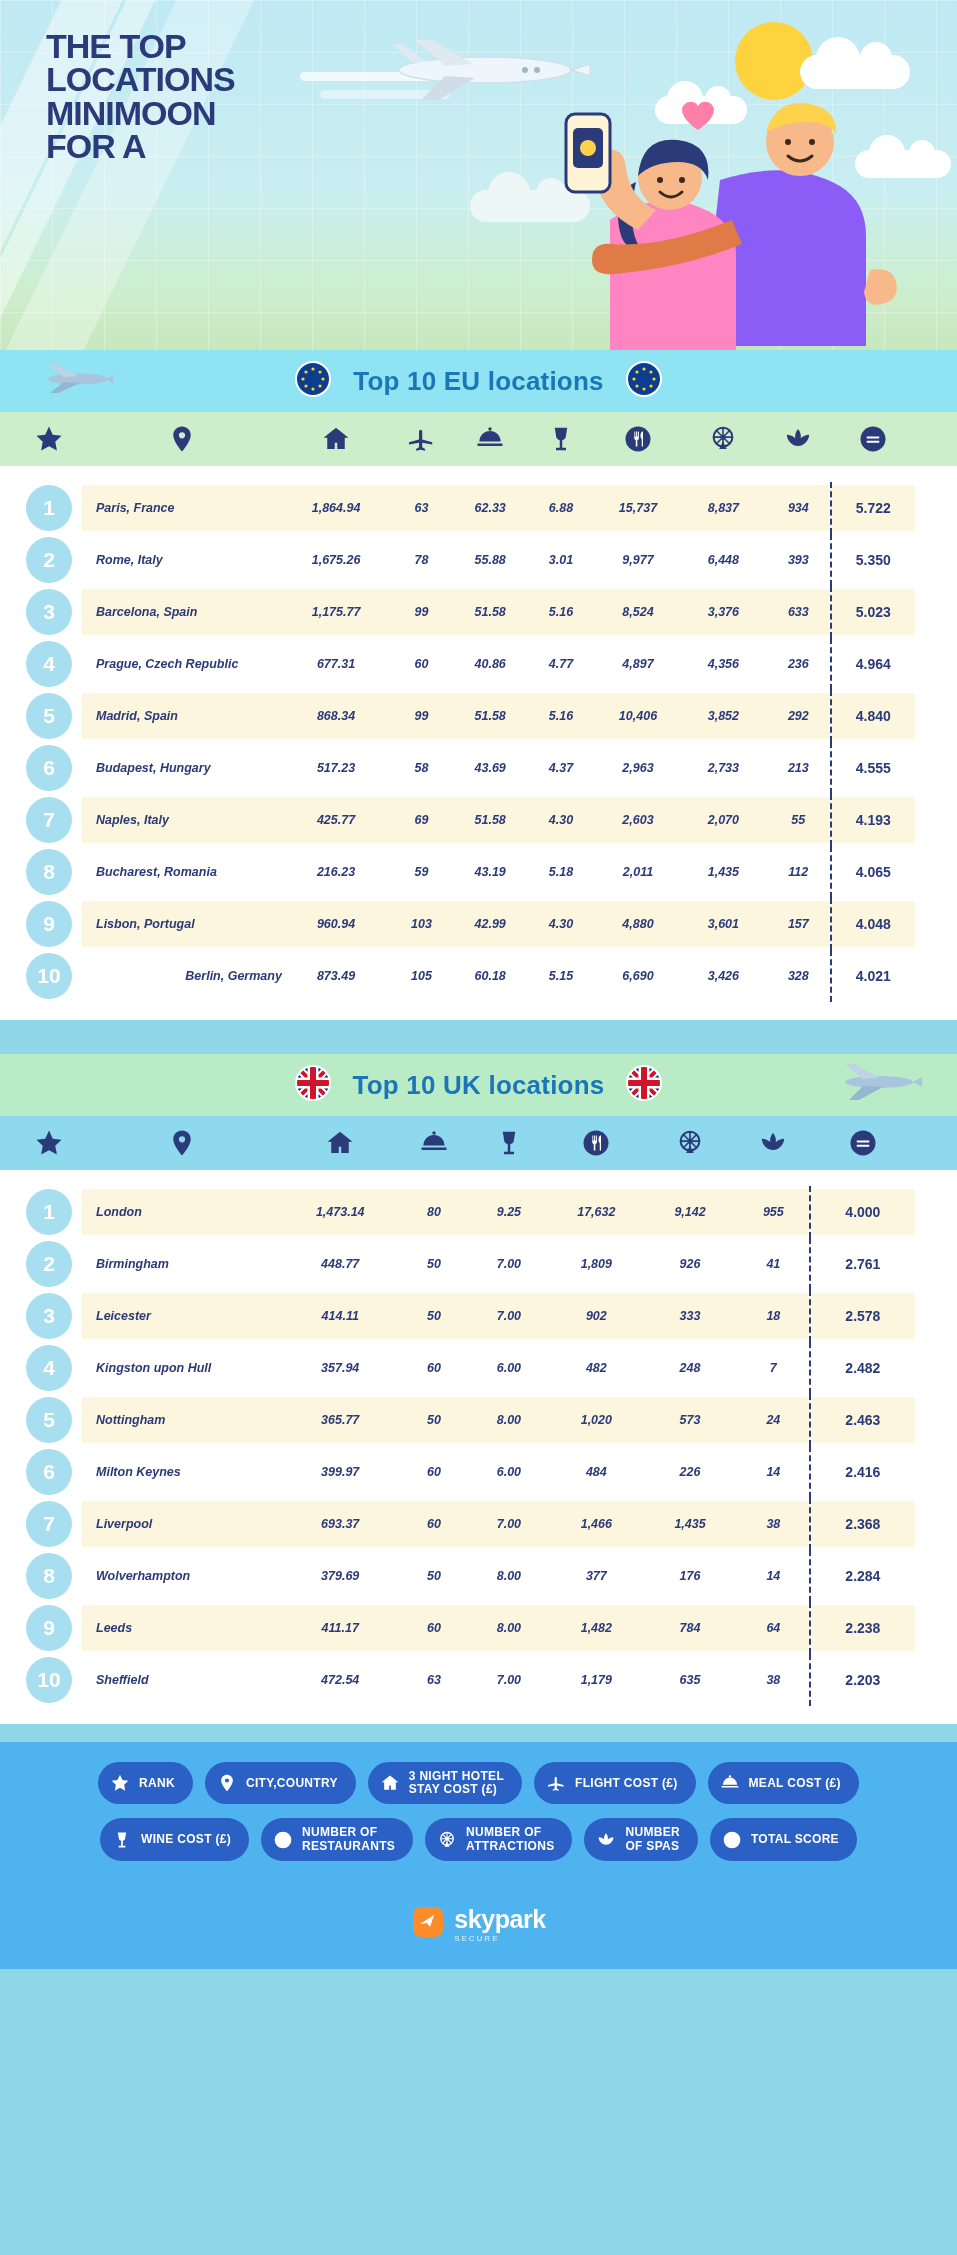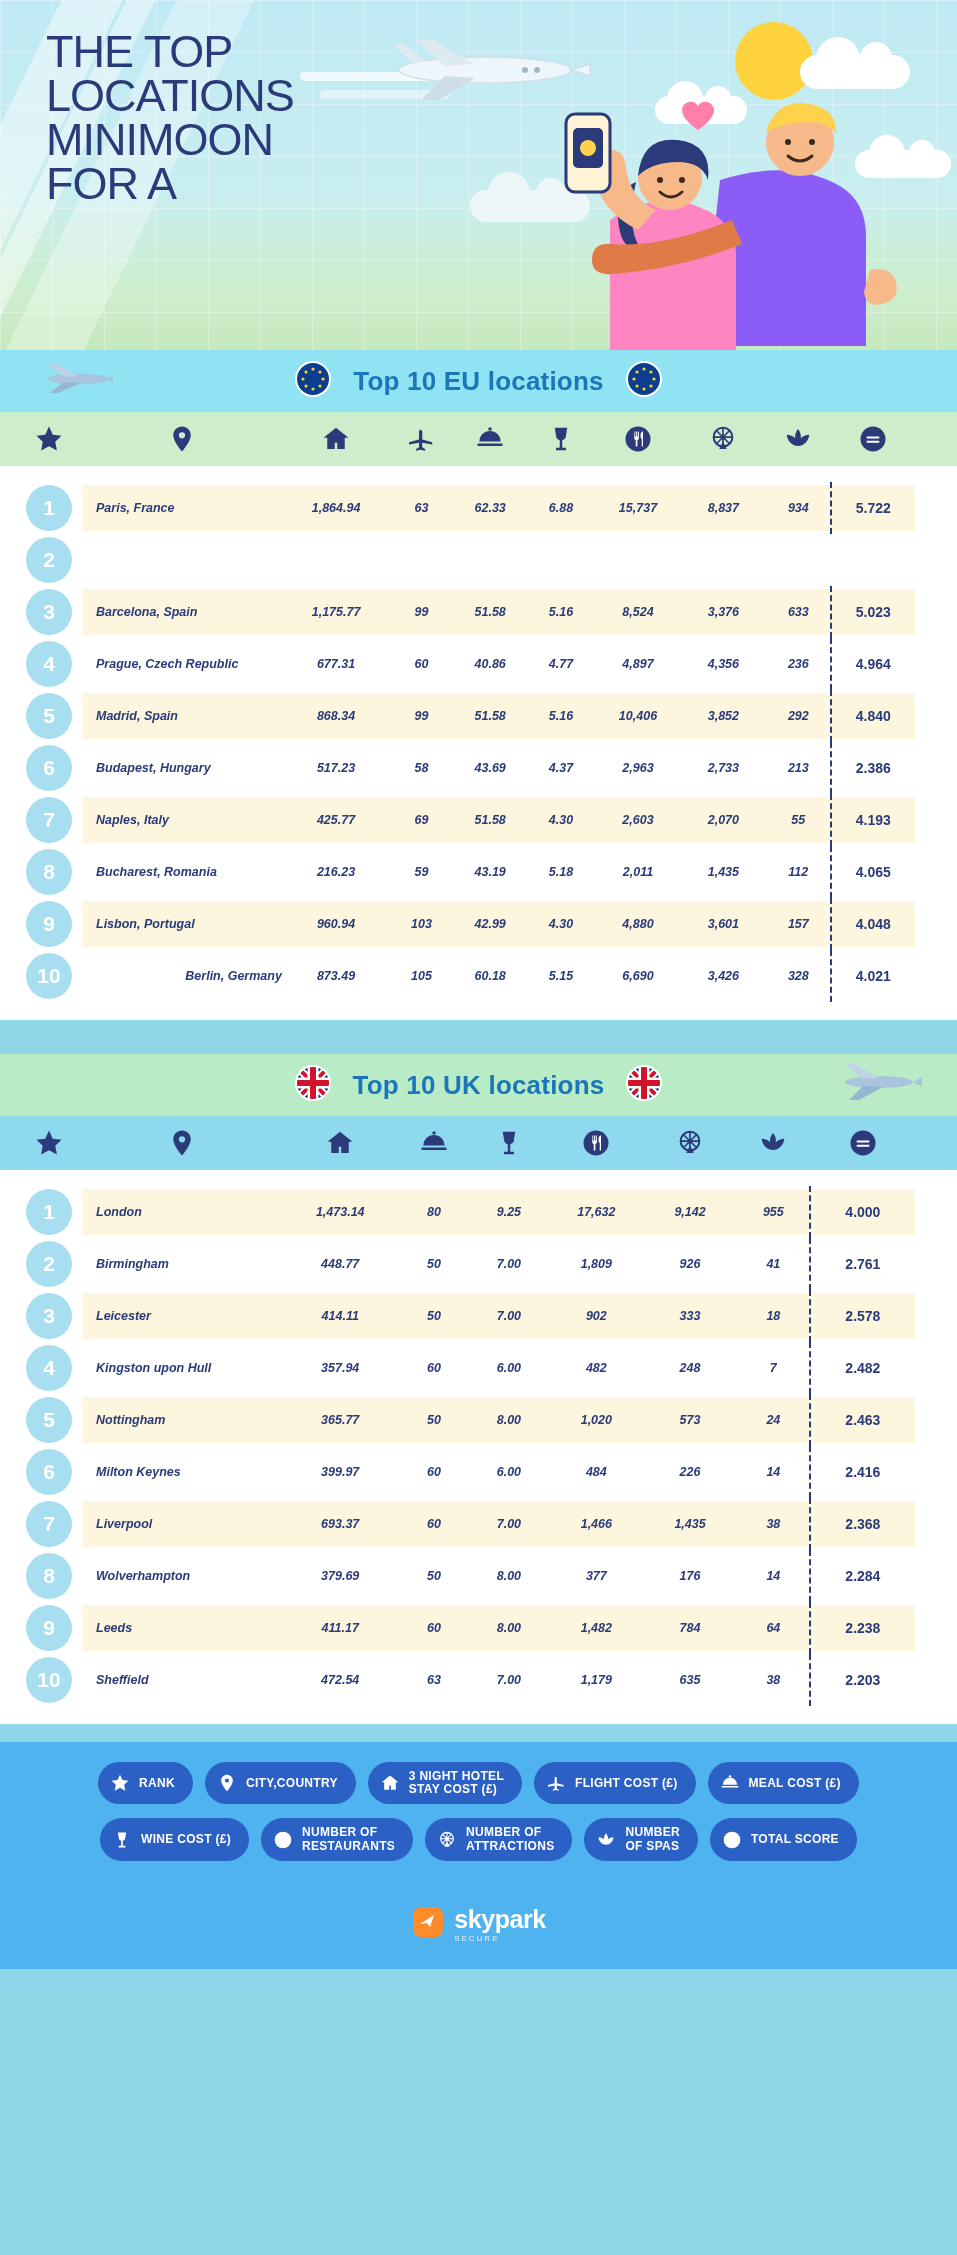--- a/index.html
+++ b/index.html
@@ -41,22 +41,22 @@
     transform-origin: top left;
   }
   .hero-beam.b1 { left: 120px; }
   .hero-beam.b2 { left: 185px; width: 26px; }
   .hero-beam.b3 { left: 235px; width: 70px; background: rgba(255,255,255,0.32); }
   .hero-title {
     position: absolute;
     left: 46px;
     top: 30px;
     color: #2b3a78;
-    font-weight: normal;
-    font-size: 45px;
+    font-weight: bold;
+    font-size: 34px;
     line-height: 0.98;
     letter-spacing: -1px;
     z-index: 6;
   }
   .hero-title div { white-space: nowrap; }
 
   
   .sun {
     position: absolute;
     left: 735px; top: 22px;
@@ -455,20 +455,32 @@
               <div class="cell" style="width:8%;">6.88</div>
               <div class="cell" style="width:10.5%;">15,737</div>
               <div class="cell" style="width:10%;">8,837</div>
               <div class="cell" style="width:8%;">934</div>
               <div class="dashline" style="right:10%;"></div>
               <div class="cell score" style="width:10%;">5.722</div>
             </div>
           </div>
           <div class="row alt">
             <div class="rank-badge">2</div>
+            <div class="row-body">
+              <div class="cell city" style="width:24%;">Rome, Italy</div>
+              <div class="cell" style="width:13%;">1,675.26</div>
+              <div class="cell" style="width:7.5%;">78</div>
+              <div class="cell" style="width:9%;">55.88</div>
+              <div class="cell" style="width:8%;">3.01</div>
+              <div class="cell" style="width:10.5%;">9,977</div>
+              <div class="cell" style="width:10%;">6,448</div>
+              <div class="cell" style="width:8%;">393</div>
+              <div class="dashline" style="right:10%;"></div>
+              <div class="cell score" style="width:10%;">5.350</div>
+            </div>
           </div>
           <div class="row">
             <div class="rank-badge">3</div>
             <div class="row-body">
               <div class="cell city" style="width:24%;">Barcelona, Spain</div>
               <div class="cell" style="width:13%;">1,175.77</div>
               <div class="cell" style="width:7.5%;">99</div>
               <div class="cell" style="width:9%;">51.58</div>
               <div class="cell" style="width:8%;">5.16</div>
               <div class="cell" style="width:10.5%;">8,524</div>
@@ -513,21 +525,21 @@
             <div class="row-body">
               <div class="cell city" style="width:24%;">Budapest, Hungary</div>
               <div class="cell" style="width:13%;">517.23</div>
               <div class="cell" style="width:7.5%;">58</div>
               <div class="cell" style="width:9%;">43.69</div>
               <div class="cell" style="width:8%;">4.37</div>
               <div class="cell" style="width:10.5%;">2,963</div>
               <div class="cell" style="width:10%;">2,733</div>
               <div class="cell" style="width:8%;">213</div>
               <div class="dashline" style="right:10%;"></div>
-              <div class="cell score" style="width:10%;">2.386</div>
+              <div class="cell score" style="width:10%;">4.555</div>
             </div>
           </div>
           <div class="row">
             <div class="rank-badge">7</div>
             <div class="row-body">
               <div class="cell city" style="width:24%;">Naples, Italy</div>
               <div class="cell" style="width:13%;">425.77</div>
               <div class="cell" style="width:7.5%;">69</div>
               <div class="cell" style="width:9%;">51.58</div>
               <div class="cell" style="width:8%;">4.30</div>

